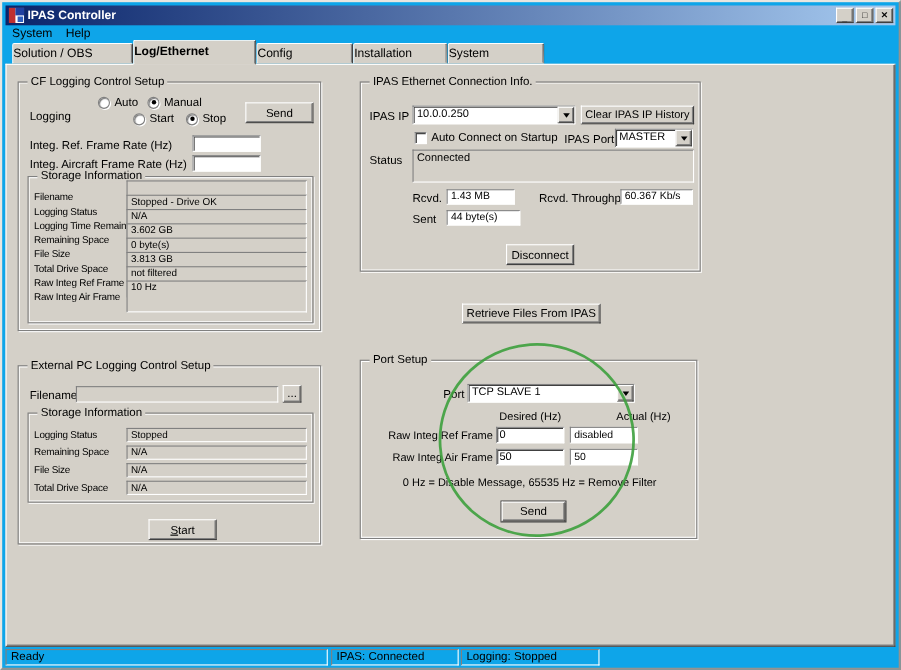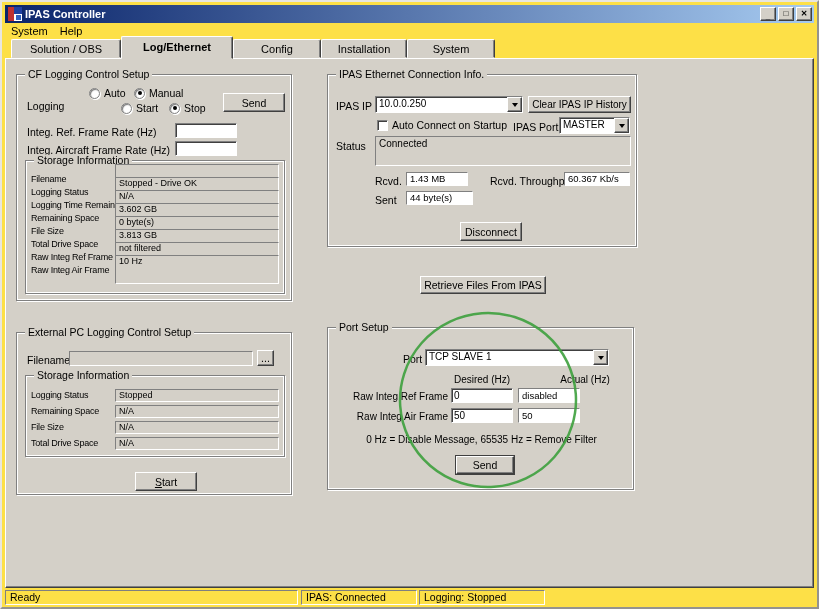--- a/index.html
+++ b/index.html
@@ -1,19 +1,19 @@
 <!DOCTYPE html>
 <html><head>
 <meta charset="utf-8">
 <style>
   * { margin:0; padding:0; box-sizing:border-box; }
   html,body { width:819px; height:609px; }
   body { font-family:"Liberation Sans", sans-serif; font-size:11px; color:#000; background:#d4d0c8; }
 
-  .window { position:relative; width:819px; height:609px; background:#fde047;
+  .window { position:relative; width:819px; height:609px; background:#0ea5e9;
             border:2px outset #e8e6e0; overflow:hidden; }
 
   
   .titlebar { position:absolute; left:3px; top:3px; right:3px; height:18px;
               background:linear-gradient(to right,#0a246a,#a6caf0);
               display:flex; align-items:center; padding:0 2px; }
   .app-icon { width:14px; height:14px; margin:0 3px 0 1px; flex:0 0 auto; }
   .title-text { color:#fff; font-weight:bold; font-size:11px; flex:1;
                 white-space:nowrap; overflow:hidden; }
   .winbtn { width:16px; height:14px; margin-left:2px; background:#d4d0c8;
@@ -24,21 +24,21 @@
   .glyph-min { margin-top:6px; }
 
   
   .menubar { position:absolute; left:3px; top:21px; right:3px; height:16px;
              display:flex; align-items:center; }
   .menu-item { padding:2px 6px; }
 
   
   .tabstrip { position:absolute; left:9px; top:34px; height:23px;
               display:flex; align-items:flex-end; z-index:5; }
-  .tab { height:19px; margin-bottom:1px; background:#d4d0c8; text-align:center;
+  .tab { height:19px; margin-bottom:1px; background:#d4d0c8; 
          line-height:18px; font-size:11px;
          border:1px solid; border-color:#fff #404040 #d4d0c8 #fff;
          box-shadow:inset -1px 0 0 #808080;
          border-top-left-radius:2px; border-top-right-radius:2px; }
   .tab.active { height:23px; margin-bottom:0; font-weight:bold; line-height:21px;
                 position:relative; z-index:6; }
 
   
   .panel { position:absolute; left:3px; top:56px; right:3px; bottom:19px;
            background:#d4d0c8; border:1px solid; border-color:#fff #404040 #404040 #fff;
@@ -304,21 +304,21 @@
 
     <button class="btn" style="left:118px; top:139px; width:62px; height:19px;">
         <span class="ul-first">Start</span>
       </button>
   </div>
 
   <div class="group" style="left:325px; top:325px; width:307px; height:163px;">
     <span class="legend">Port Setup</span>
 
     <span class="lbl" style="left:75px; top:25px;">Port</span>
-    <div class="combo" style="left:97px; top:21px; width:184px; height:17px;">
+    <div class="combo" style="left:97px; top:21px; width:152px; height:17px;">
       <span class="combo-text">TCP SLAVE 1</span>
       <span class="combo-btn">
           <span class="arrow-down"></span>
         </span>
     </div>
 
     <span class="hdr" style="left:123px; top:46px; width:62px;">Desired (Hz)</span>
     <span class="hdr" style="left:190px; top:46px; width:62px;margin-left:36px;">Actual (Hz)</span>
 
     <span class="lbl" style="left:8px; top:63px; width:112px; text-align:right; font-size:10px;">Raw Integ Ref Frame</span>

